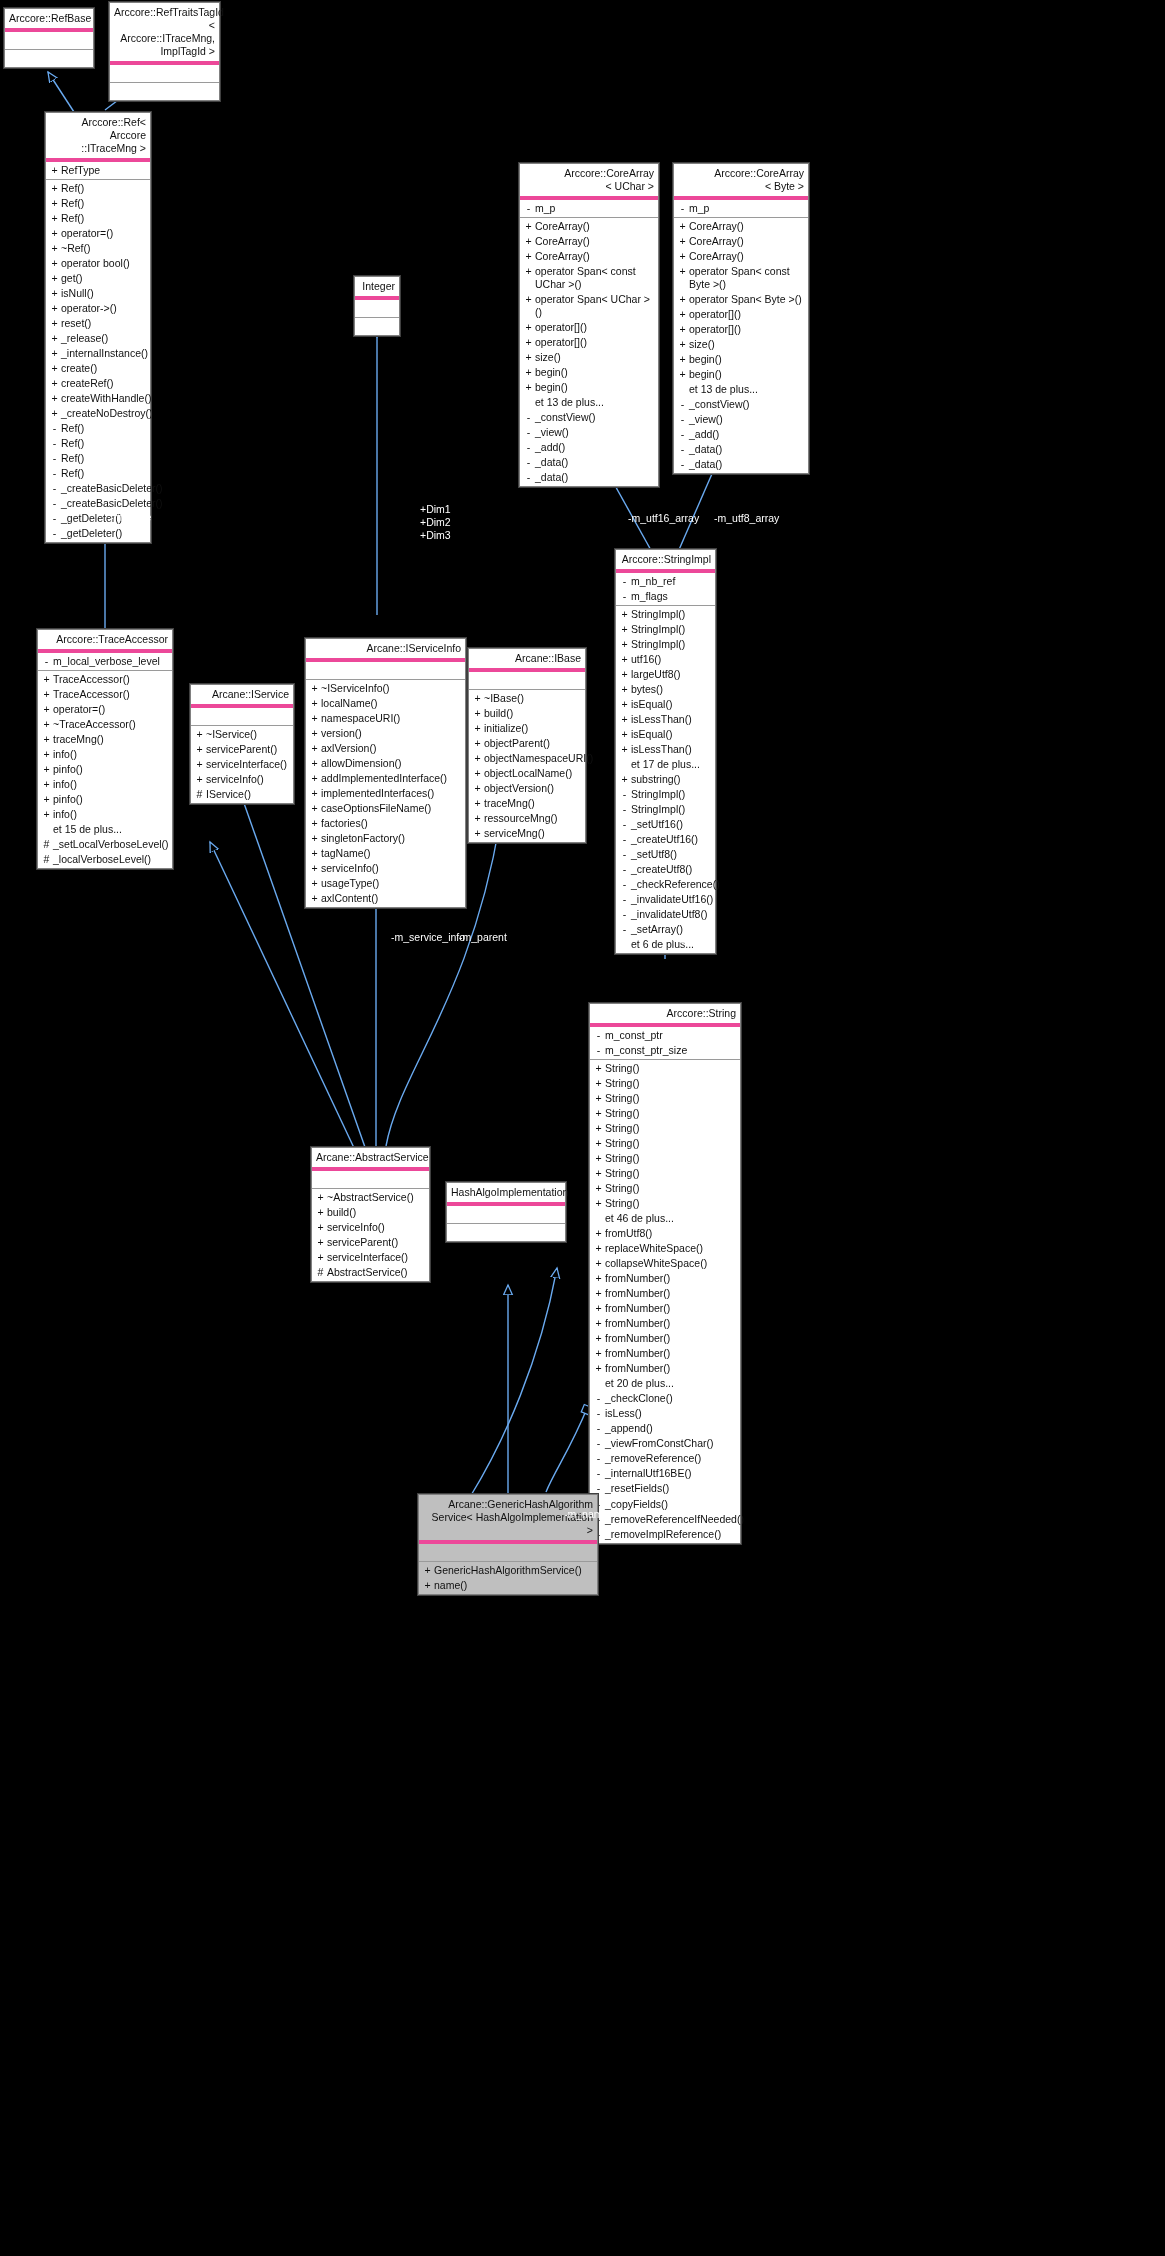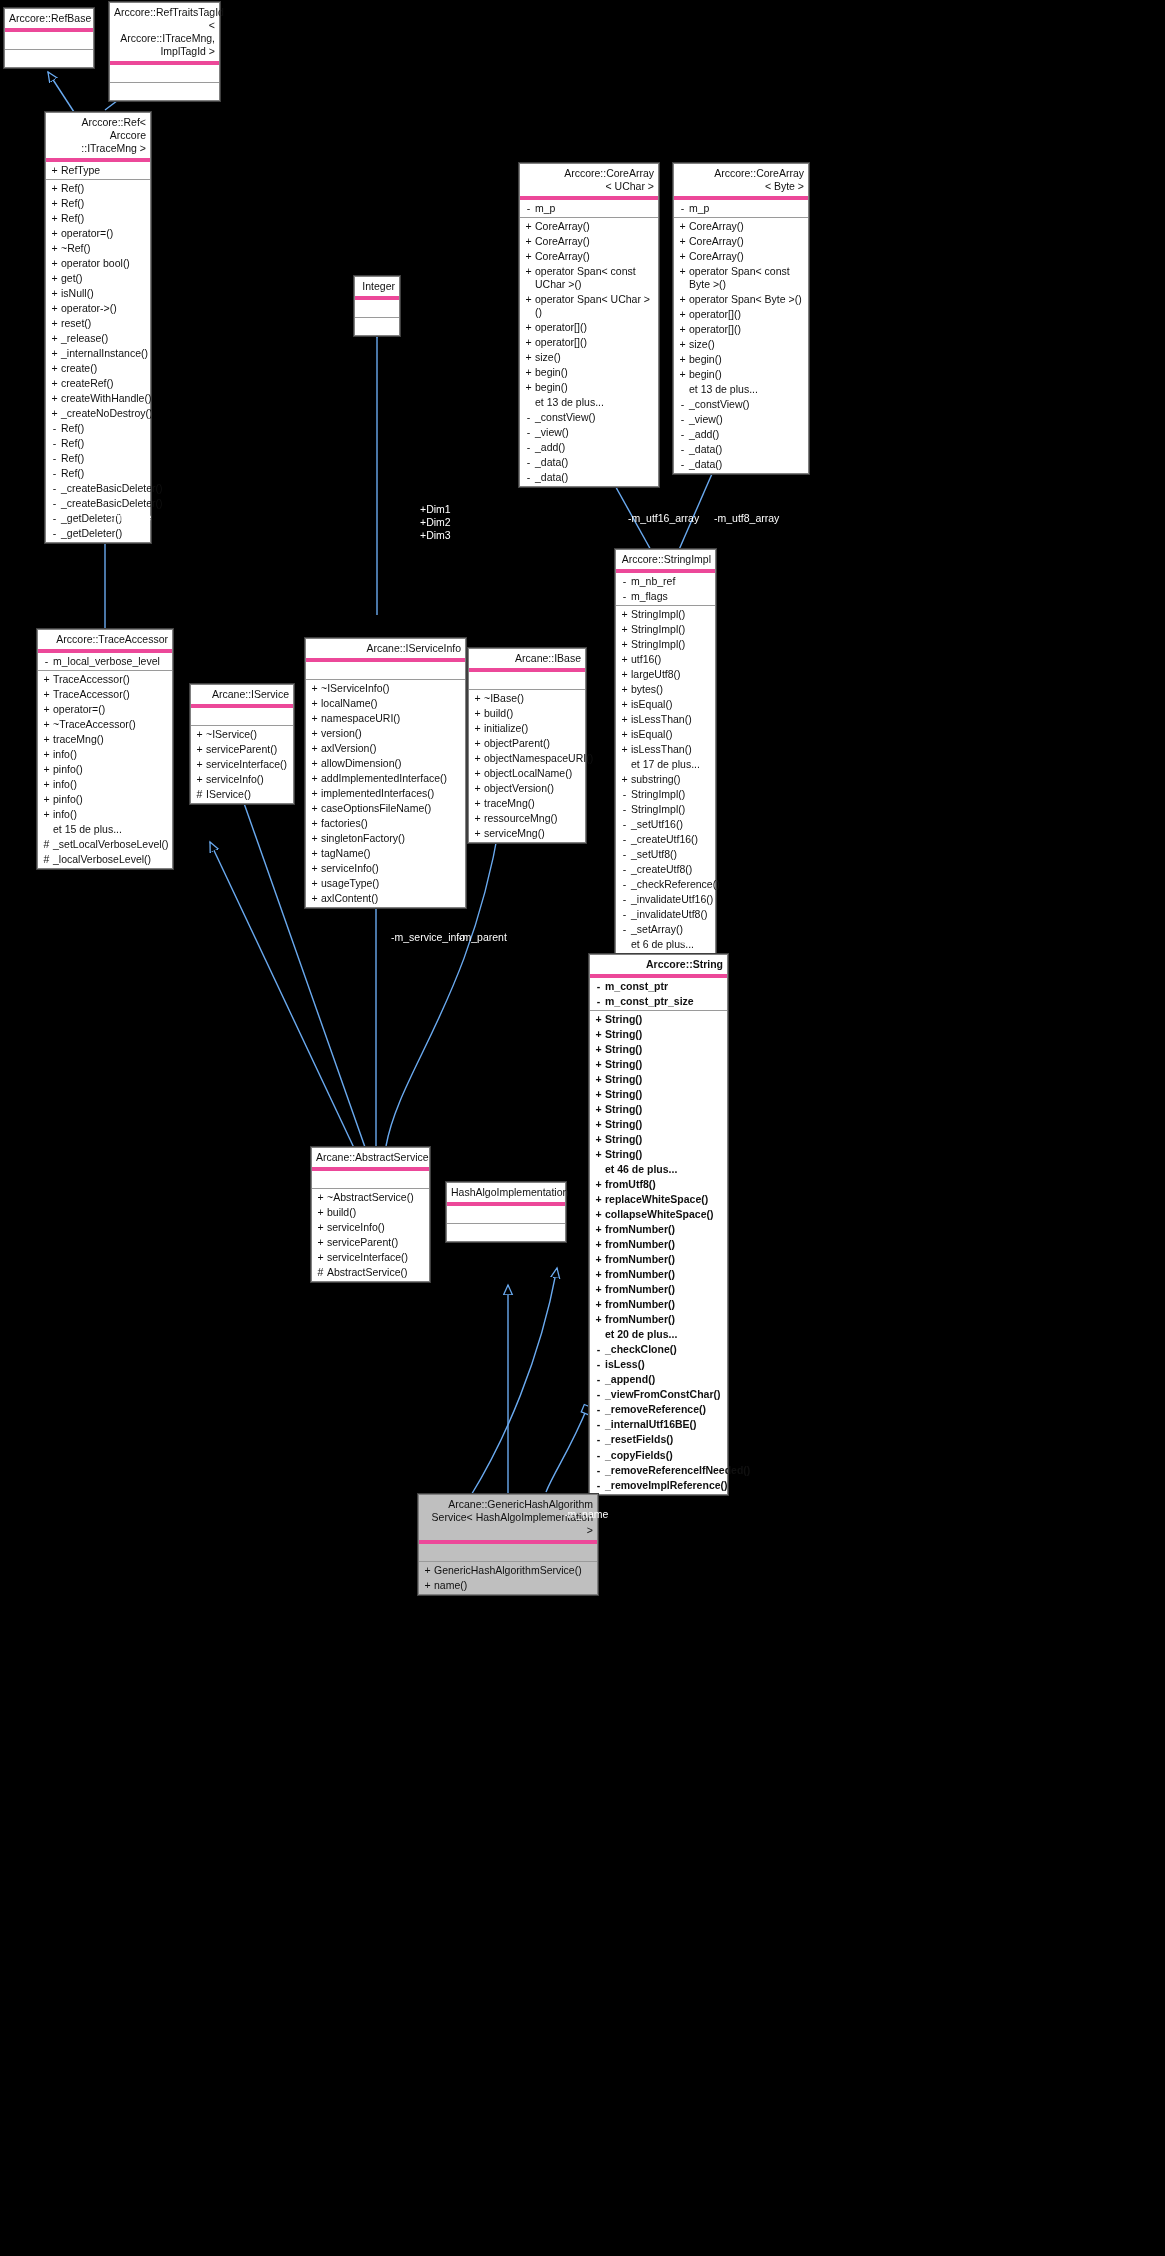--- a/index.html
+++ b/index.html
@@ -356,21 +356,21 @@
         <div class="row"><span class="vis">+</span><span class="mname">objectParent()</span></div>
         <div class="row"><span class="vis">+</span><span class="mname">objectNamespaceURI()</span></div>
         <div class="row"><span class="vis">+</span><span class="mname">objectLocalName()</span></div>
         <div class="row"><span class="vis">+</span><span class="mname">objectVersion()</span></div>
         <div class="row"><span class="vis">+</span><span class="mname">traceMng()</span></div>
         <div class="row"><span class="vis">+</span><span class="mname">ressourceMng()</span></div>
         <div class="row"><span class="vis">+</span><span class="mname">serviceMng()</span></div>
       </div>
     </div>
 
-  <div class="node" id="n-string" style="left:589px; top:954px; width:139px;font-weight:bold;">
+  <div class="node" id="n-string" style="left:589px; top:1003px; width:152px;">
       <div class="title">Arccore::String</div>
       <div class="compartment">
         <div class="row"><span class="vis">-</span><span class="mname">m_const_ptr</span></div>
         <div class="row"><span class="vis">-</span><span class="mname">m_const_ptr_size</span></div>
       </div>
       <div class="compartment">
         <div class="row"><span class="vis">+</span><span class="mname">String()</span></div>
         <div class="row"><span class="vis">+</span><span class="mname">String()</span></div>
         <div class="row"><span class="vis">+</span><span class="mname">String()</span></div>
         <div class="row"><span class="vis">+</span><span class="mname">String()</span></div>

